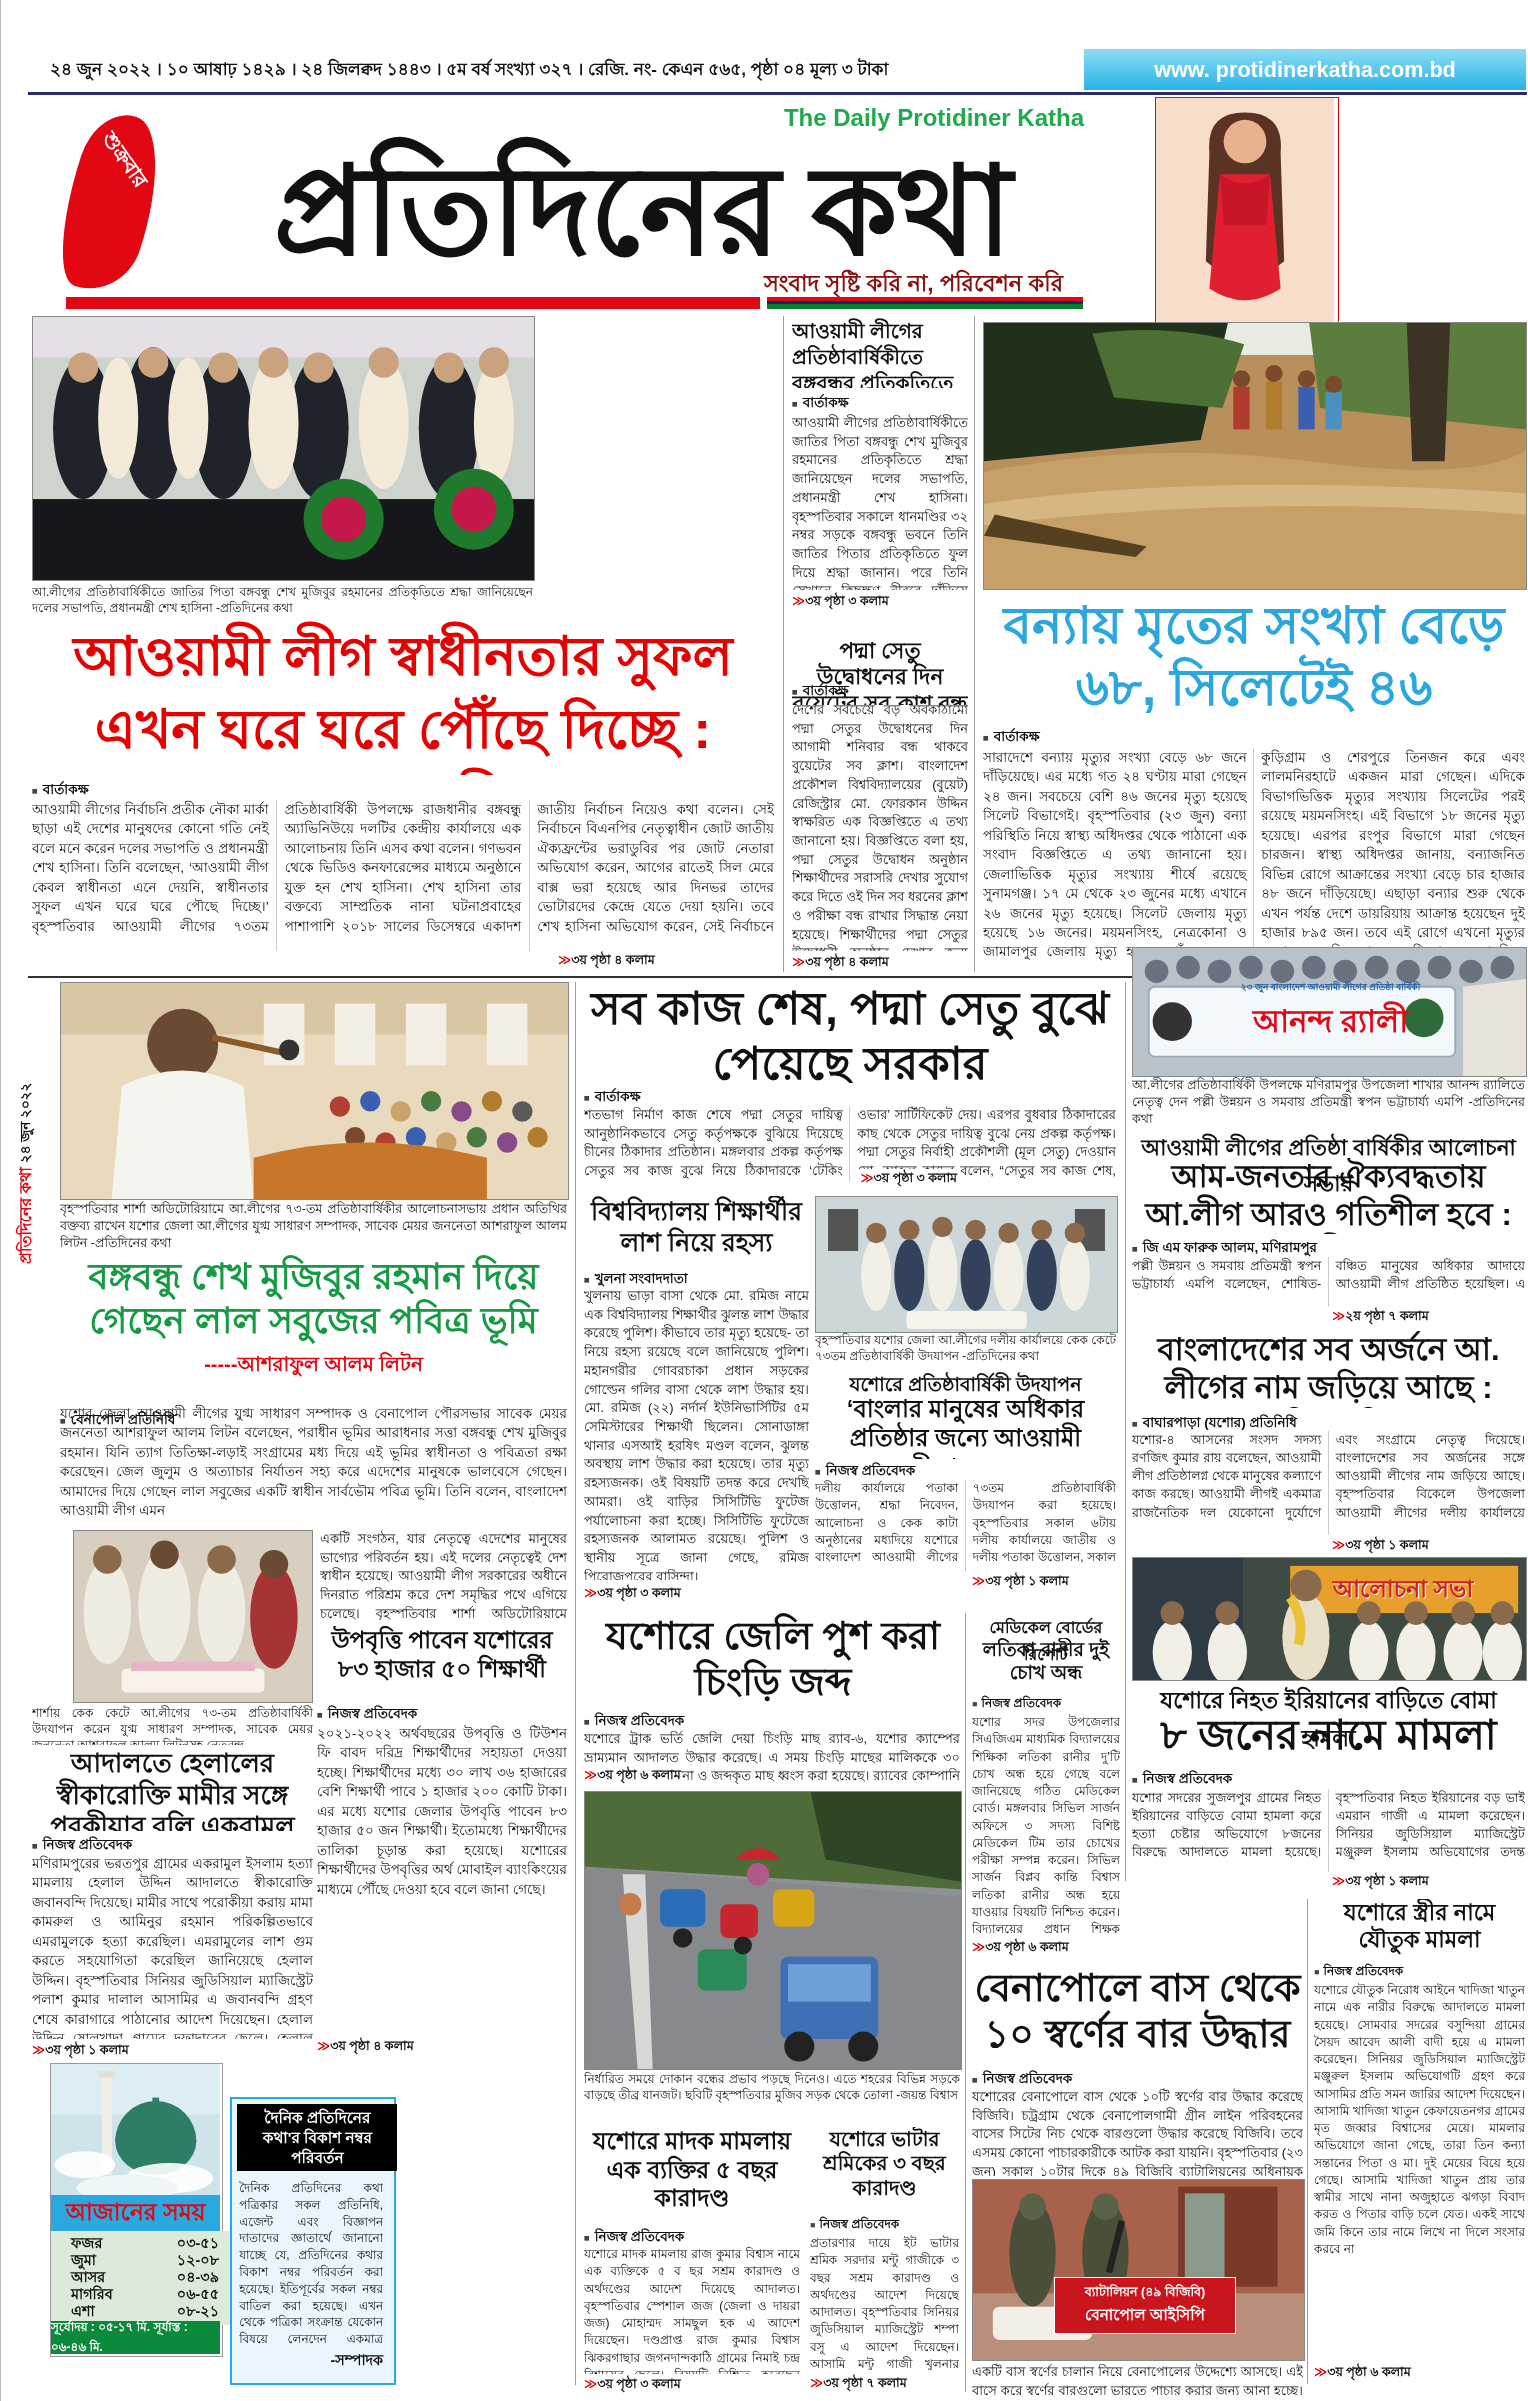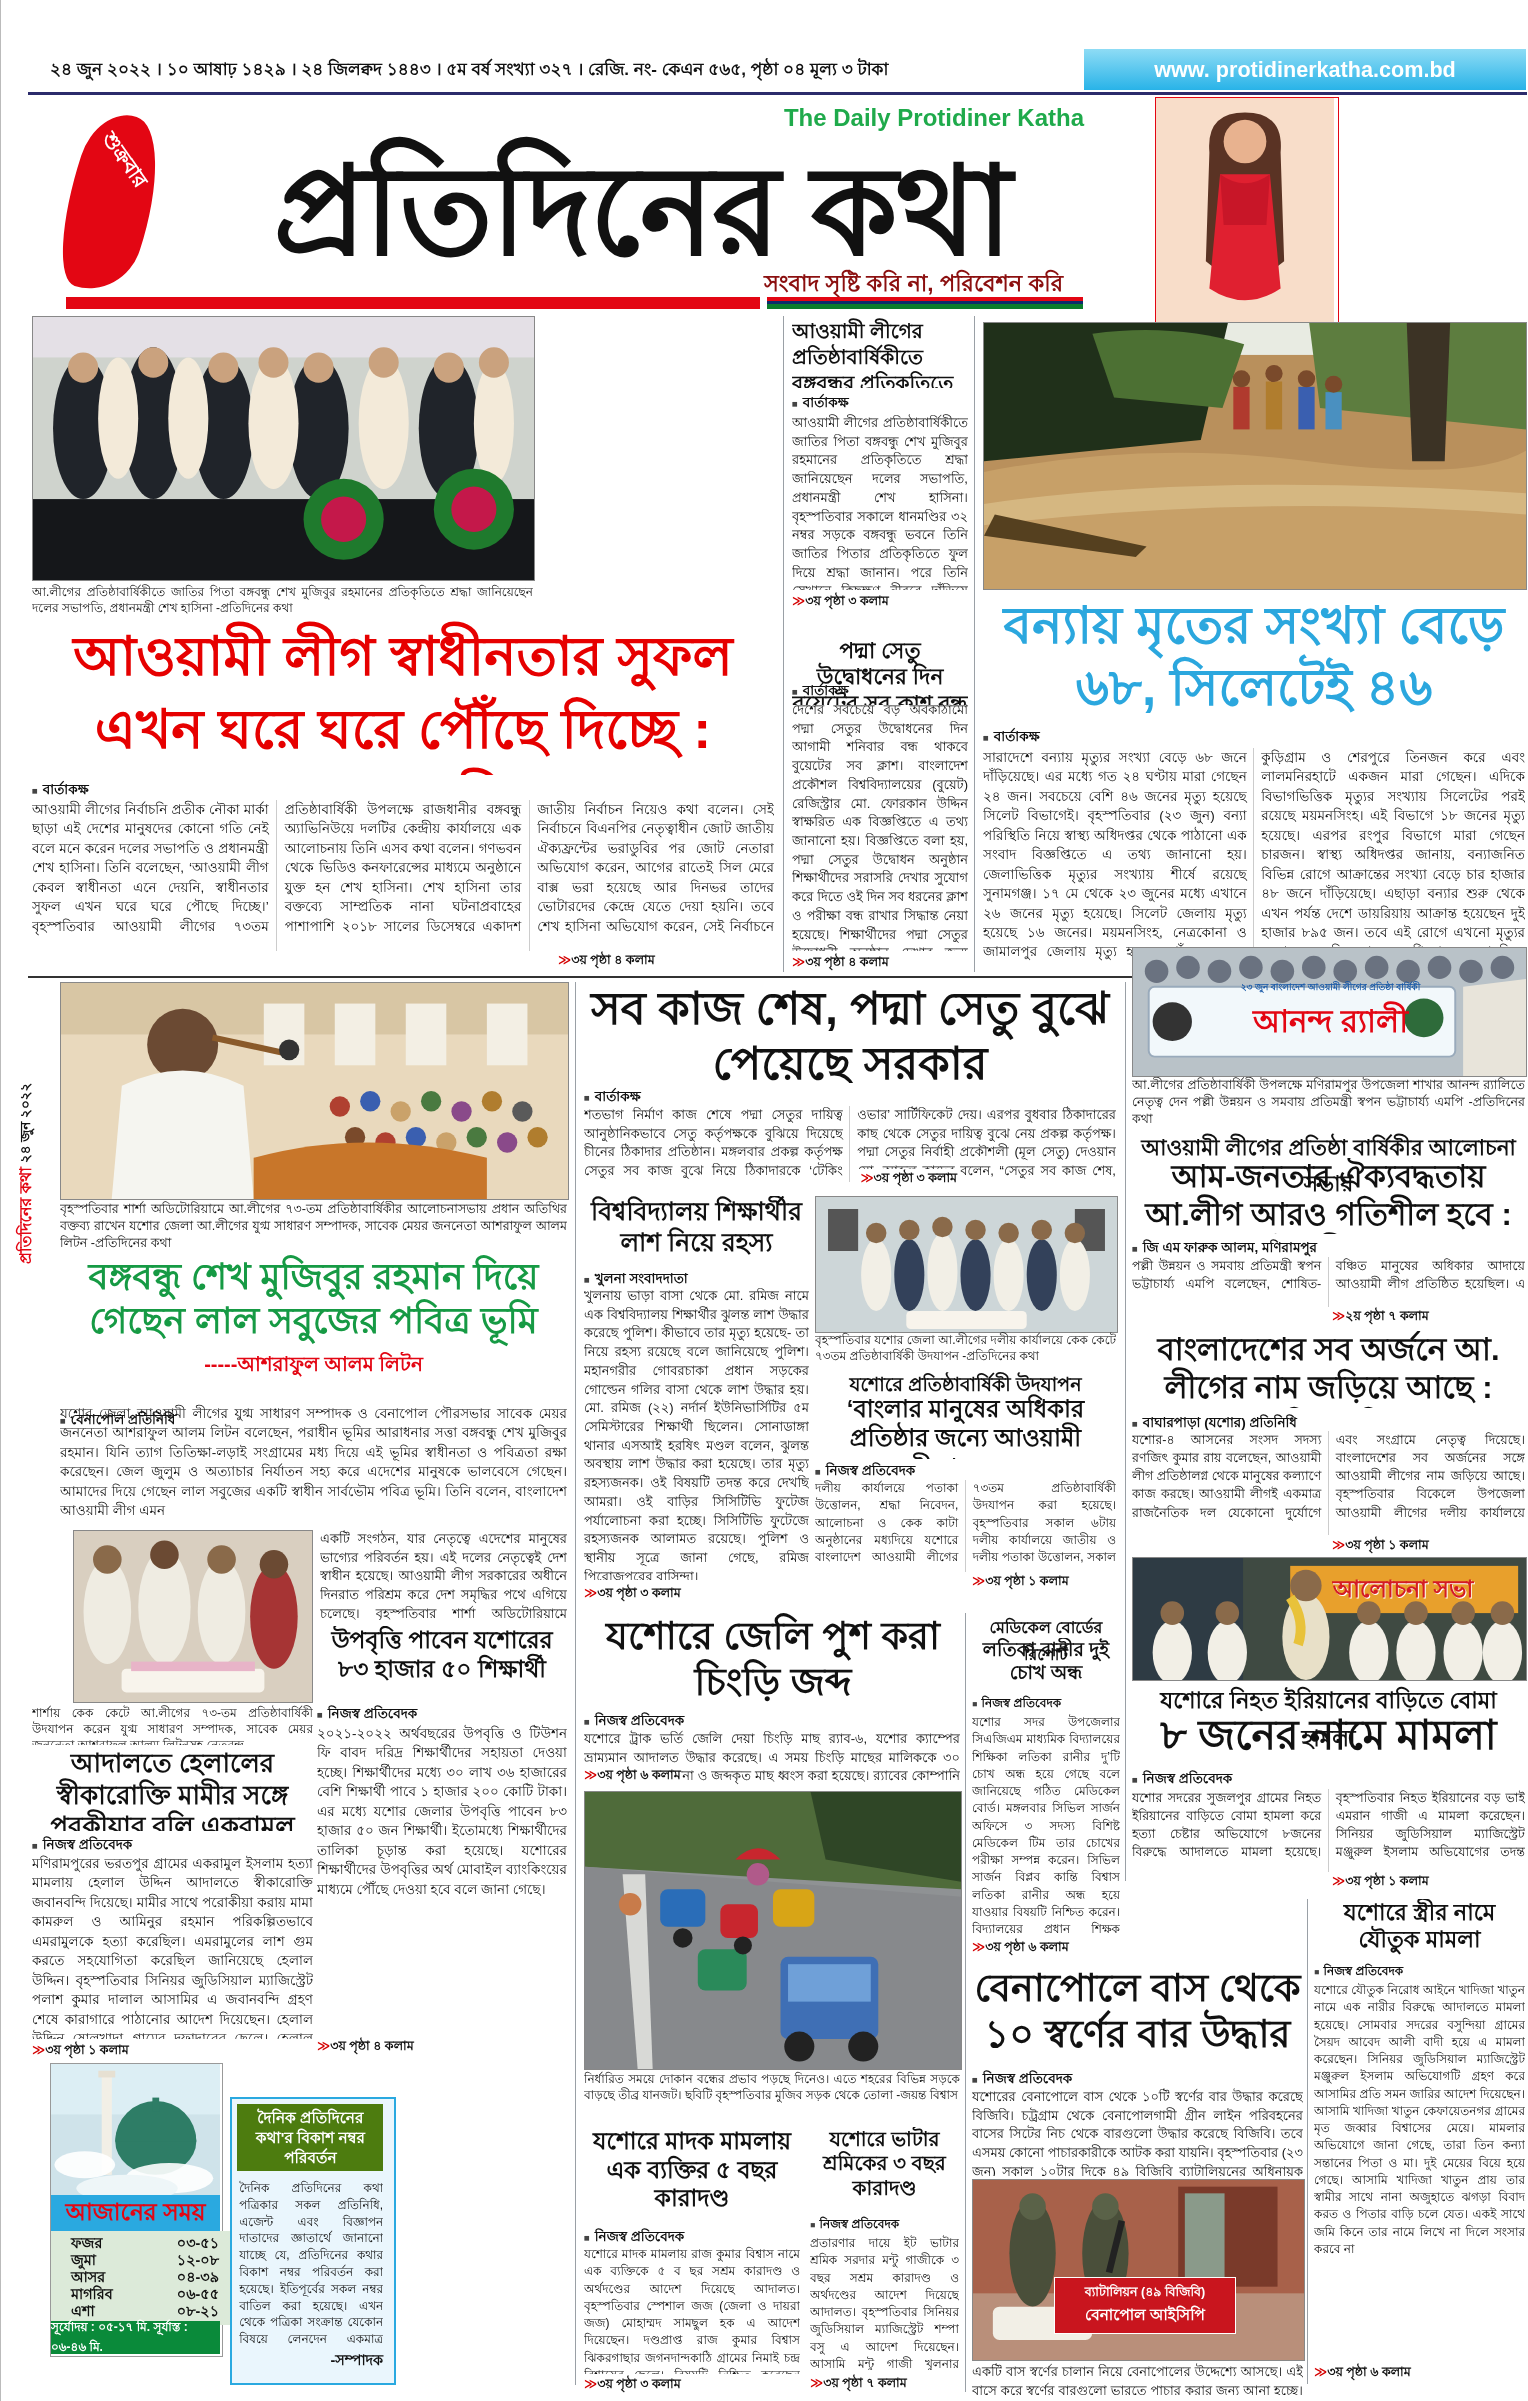--- a/index.html
+++ b/index.html
@@ -254,21 +254,21 @@
         </div>
       <div style="display:flex;justify-content:space-between;padding:0 20px;font-weight:700;font-size:14.4px;line-height:17px;">
         <span>এশা</span>
           <span>০৮-২১</span>
         </div>
     </div>
     <div class="abs" style="left:0;top:257px;width:169px;height:33px;background:#0a8a3a;color:#fff;display:flex;align-items:center;justify-content:center;font-weight:700;font-size:12px;">সূর্যোদয় : ০৫-১৭ মি. সূর্যাস্ত : ০৬-৪৬ মি.</div>
   </div>
 
   <div class="abs" style="left:229px;top:2097px;width:162px;height:284px;border:2.7px solid #2aa9e0;background:#eaf6fd;">
-    <div class="abs" style="left:5.4px;top:5.4px;width:146px;height:67px;background:#4d7c0f;color:#fff;display:flex;align-items:center;justify-content:center;text-align:center;font-weight:800;font-size:15.3px;line-height:1.3;padding:0 0;">দৈনিক প্রতিদিনের কথা'র বিকাশ নম্বর পরিবর্তন</div>
+    <div class="abs" style="left:5.4px;top:5.4px;width:146px;height:67px;background:#000000;color:#fff;display:flex;align-items:center;justify-content:center;text-align:center;font-weight:800;font-size:15.3px;line-height:1.3;padding:0 7px;">দৈনিক প্রতিদিনের কথা'র বিকাশ নম্বর পরিবর্তন</div>
     <div class="body-sm abs" style="left:7.2px;top:81px;width:144px;height:165px;">দৈনিক প্রতিদিনের কথা পত্রিকার সকল প্রতিনিধি, এজেন্ট এবং বিজ্ঞাপন দাতাদের জ্ঞাতার্থে জানানো যাচ্ছে যে, প্রতিদিনের কথার বিকাশ নম্বর পরিবর্তন করা হয়েছে। ইতিপূর্বের সকল নম্বর বাতিল করা হয়েছে। এখন থেকে পত্রিকা সংক্রান্ত যেকোন বিষয়ে লেনদেন একমাত্র ০১৭৬৭৩৯৬৬৩৩ বিকাশ নম্বরে করতে হবে।</div>
     <div class="abs" style="left:7.2px;top:250px;width:144px;text-align:right;font-weight:800;font-size:14.4px;">-সম্পাদক</div>
   </div>
 
   <div class="vline" style="left:574px;top:982px;height:1403px;"></div>
 
   <div class="hl abs" style="left:583px;top:982px;width:532px;height:101px;font-size:45px;">সব কাজ শেষ, পদ্মা সেতু বুঝে পেয়েছে সরকার</div>
   <div class="byline abs" style="left:583px;top:1086px;">বার্তাকক্ষ</div>
   <div class="body cols2 abs" style="left:583px;top:1106px;width:532px;height:76px;font-size:13px;">শতভাগ নির্মাণ কাজ শেষে পদ্মা সেতুর দায়িত্ব আনুষ্ঠানিকভাবে সেতু কর্তৃপক্ষকে বুঝিয়ে দিয়েছে চীনের ঠিকাদার প্রতিষ্ঠান। মঙ্গলবার প্রকল্প কর্তৃপক্ষ সেতুর সব কাজ বুঝে নিয়ে ঠিকাদারকে ‘টেকিং ওভার’ সার্টিফিকেট দেয়। এরপর বুধবার ঠিকাদারের কাছ থেকে সেতুর দায়িত্ব বুঝে নেয় প্রকল্প কর্তৃপক্ষ। পদ্মা সেতুর নির্বাহী প্রকৌশলী (মূল সেতু) দেওয়ান মো. আব্দুল কাদের বলেন, “সেতুর সব কাজ শেষ, কিছু কিছু জায়গায় রঙ করা, সৌন্দর্যবর্ধনের মত কিছু কাজ শুধু বাকি রয়েছে, সেটা আজ ও কাল সকালের মধ্যে শেষ হয়ে যাবে। ঠিকাদারি প্রতিষ্ঠান আমাদেরকে পদ্মা সেতু বুঝিয়ে দিয়েছে। ২০২৩ সালের ৩০ জুন এ প্রকল্প শেষ হবে। কোথাও কোনো ক্রুটি থাকলে বা সমস্যা হলে এই এক বছরের মধ্যে তা ঠিক করে দেবে ঠিকাদার প্রতিষ্ঠান। ঠিকাদারি প্রতিষ্ঠান চায়না মেজর ব্রিজ ইঞ্জিনিয়ারিং কোম্পানি লিমিটেড ২০১৪ সালের ২৬ নভেম্বর</div>
   <div class="jump abs" style="left:854px;top:1169px;background:#fff;padding-left:5.4px;">৩য় পৃষ্ঠা ৩ কলাম</div>

